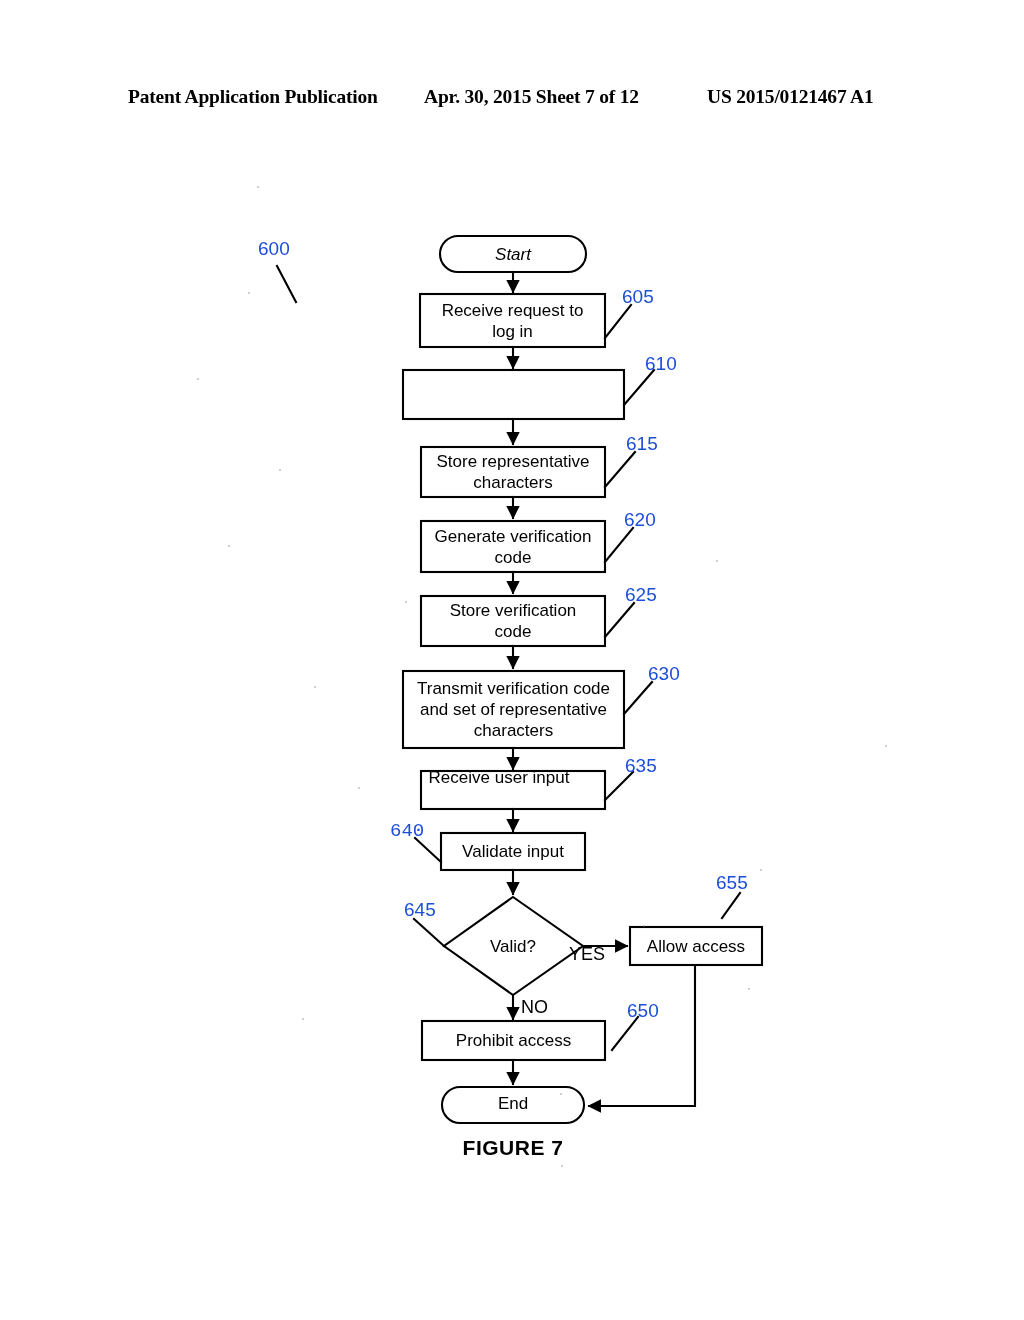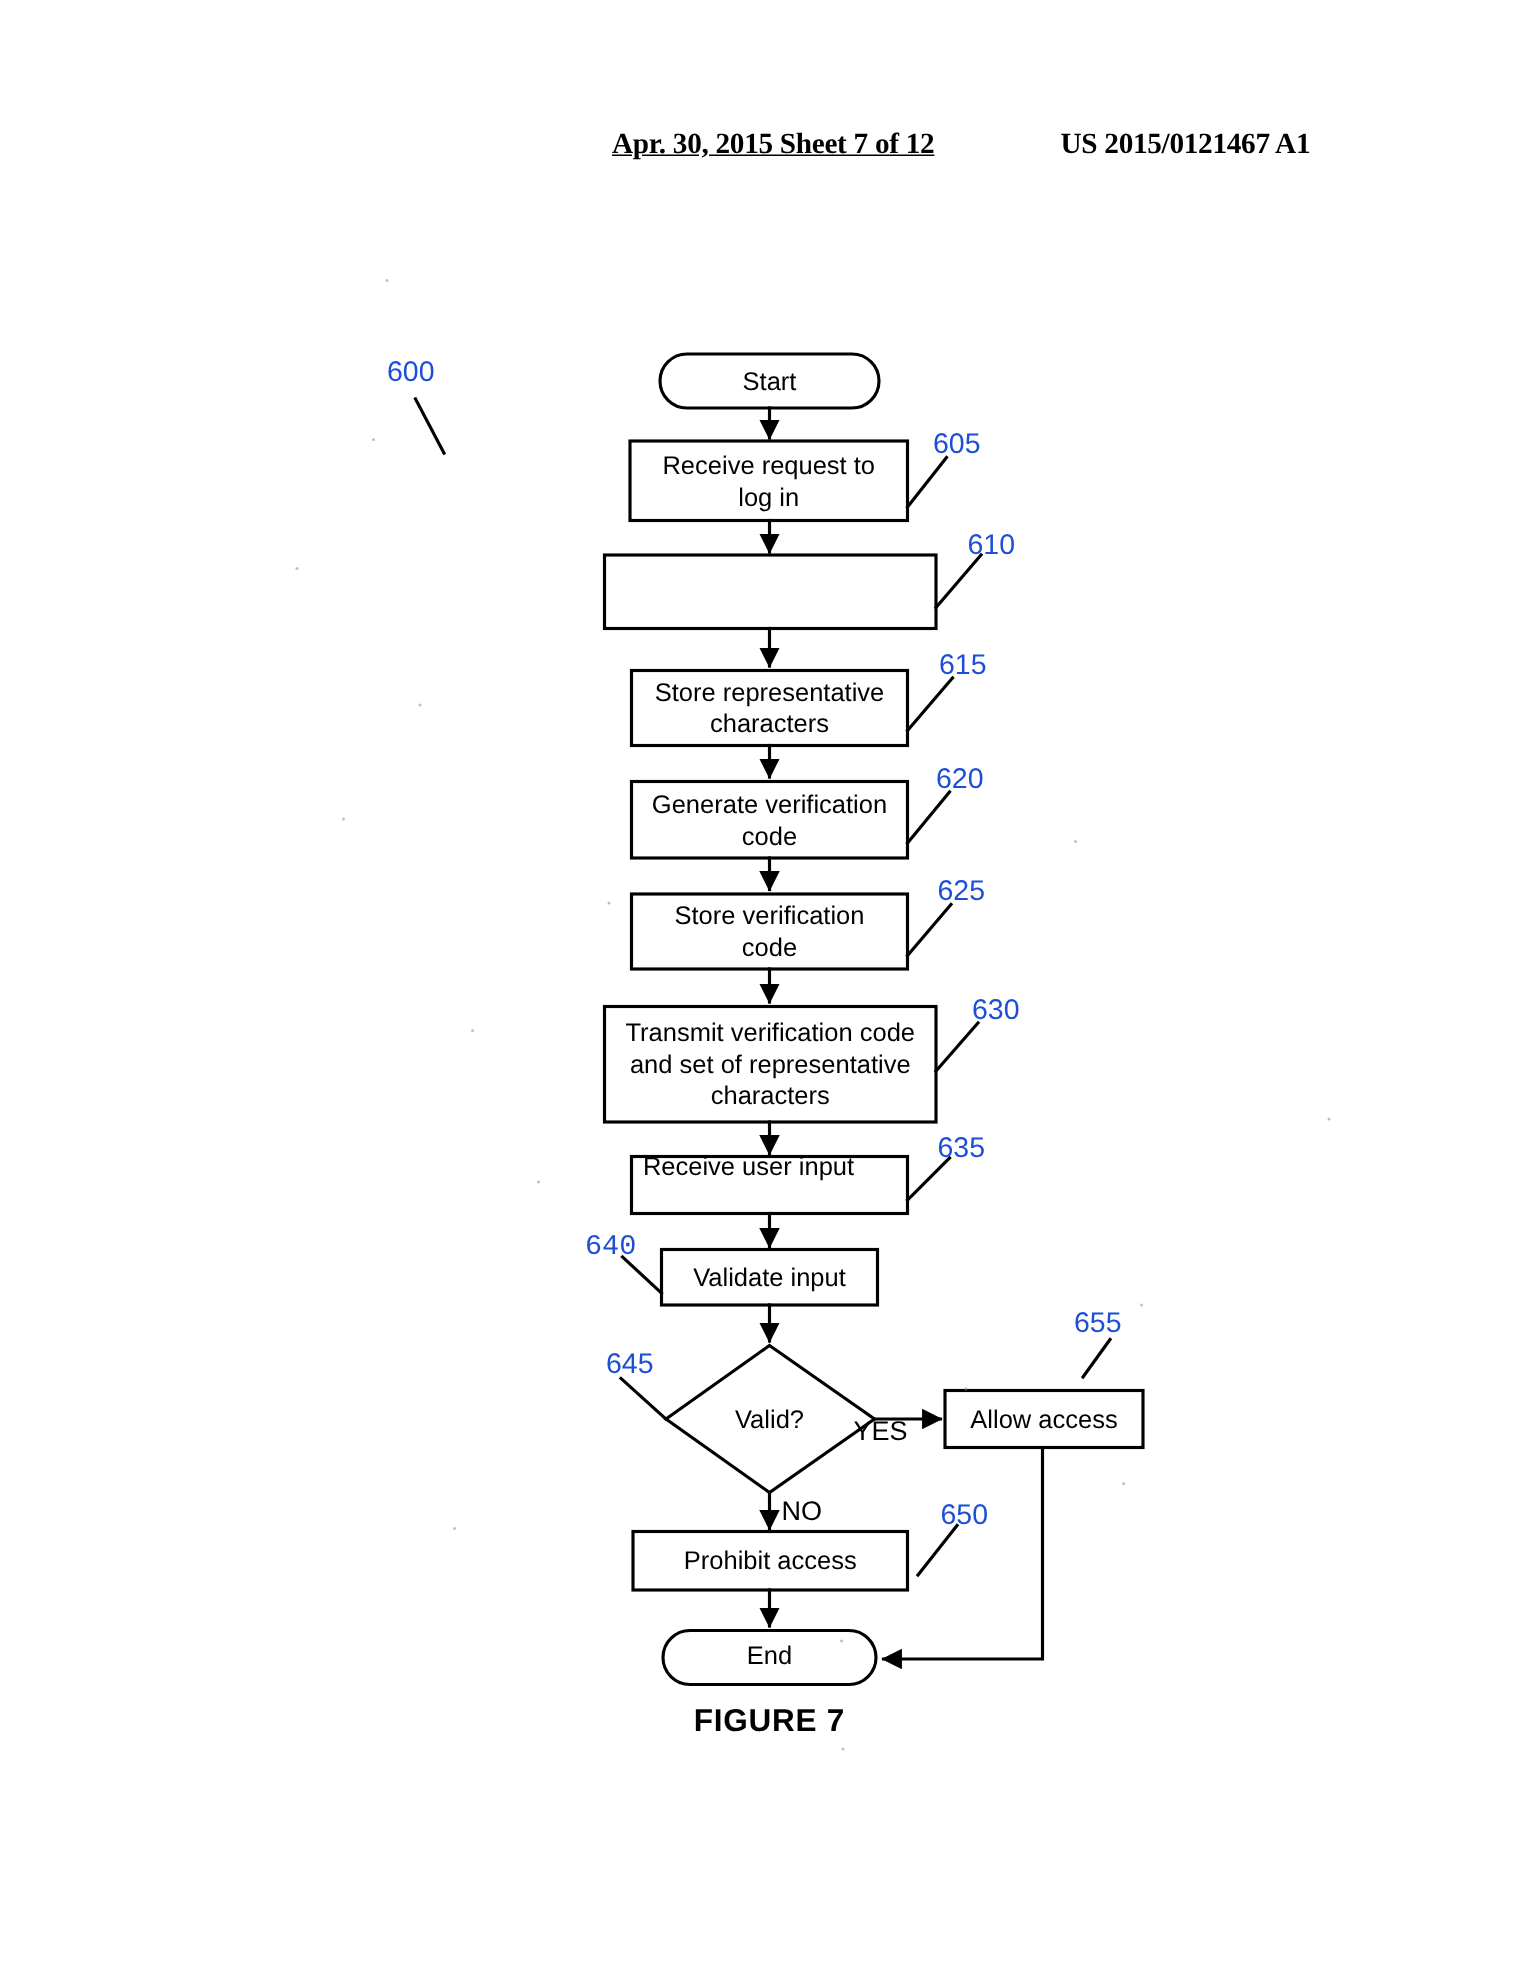--- a/index.html
+++ b/index.html
@@ -26,21 +26,21 @@
     height: 28px;
     display: flex;
     align-items: baseline;
     font-family: "Liberation Serif", serif;
     font-weight: bold;
     font-size: 19.5px;
     letter-spacing: -0.2px;
     white-space: nowrap;
   }
   #header .hdr-left   { position: absolute; left: 128px; }
-  #header .hdr-mid    { position: absolute; left: 408px; text-decoration: underline; }
+  #header .hdr-mid    { position: absolute; left: 424px; }
   #header .hdr-right  { position: absolute; left: 707px; }
 
   
   #figure {
     position: absolute;
     left: 0;
     top: 0;
     width: 1024px;
     height: 1320px;
   }
@@ -104,20 +104,21 @@
     border-radius: 50%;
     opacity: .55;
   }
 </style>
 </head>
 <body>
 
 <div id="page">
 
   <div id="header">
+    <span class="hdr-left">Patent Application Publication</span>
     <span class="hdr-mid">Apr. 30, 2015  Sheet 7 of 12</span>
     <span class="hdr-right">US 2015/0121467 A1</span>
   </div>
 
   <div id="figure">
 
     <svg viewBox="0 0 1024 1320" xmlns="http://www.w3.org/2000/svg">
       <defs>
         <marker id="arrow" viewBox="0 0 10 10" refX="9" refY="5" markerWidth="6.5" markerHeight="6.5" orient="auto-start-reverse">
           <path d="M 0 0 L 10 5 L 0 10 z" fill="#000"></path>
@@ -177,21 +178,21 @@
         <polyline points="695,965 695,1106 589,1106" marker-end="url(#arrow)"></polyline>
 
         <rect x="422" y="1021" width="183" height="39" fill="#fff"></rect>
         <line x1="513" y1="1060" x2="513" y2="1084" marker-end="url(#arrow)"></line>
         <line x1="612" y1="1050" x2="638" y2="1017"></line>
 
         <rect x="442" y="1087" width="142" height="36" rx="18" ry="18" fill="#fff"></rect>
       </g>
     </svg>
 
-    <div class="node-label" style="left:440px; top:236px; width:146px; height:36px;">Start</div>
+    <div class="node-label" style="left:440px; top:236px; width:146px; height:36px;font-style:italic;">Start</div>
 
     <div class="node-label" style="left:420px; top:294px; width:185px; height:53px;">Receive request to
 log in</div>
 
 
     <div class="node-label" style="left:421px; top:447px; width:184px; height:50px;">Store representative
 characters</div>
 
     <div class="node-label" style="left:421px; top:521px; width:184px; height:51px;">Generate verification
 code</div>

